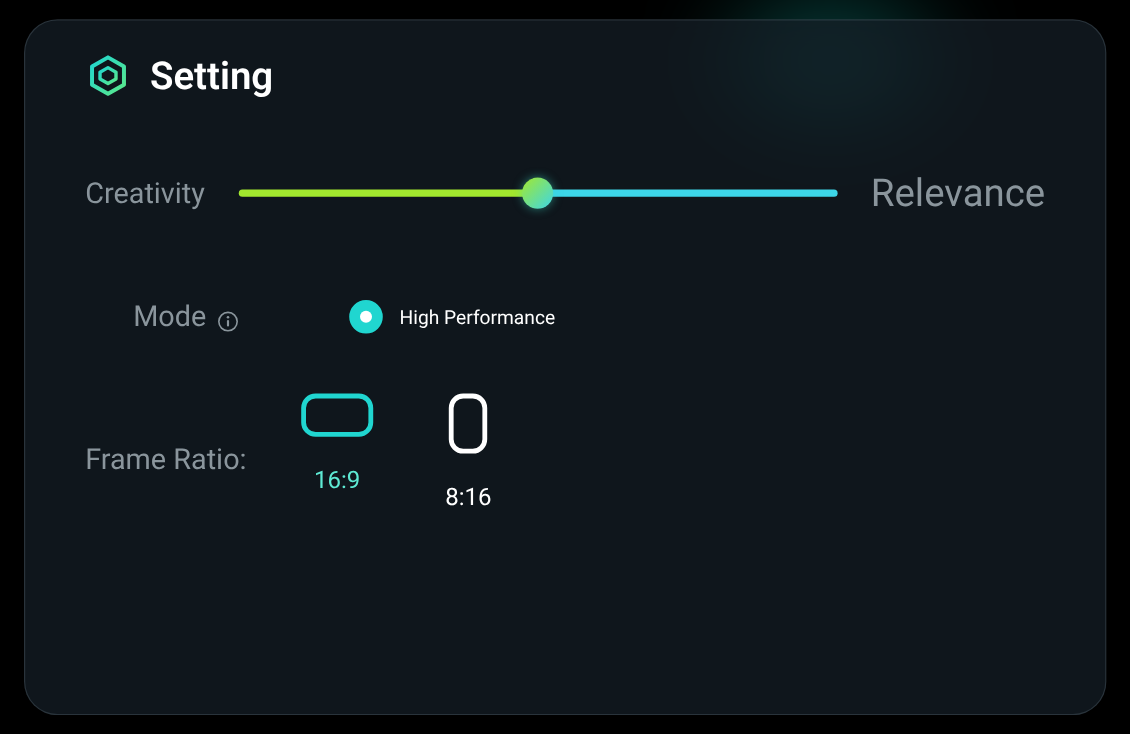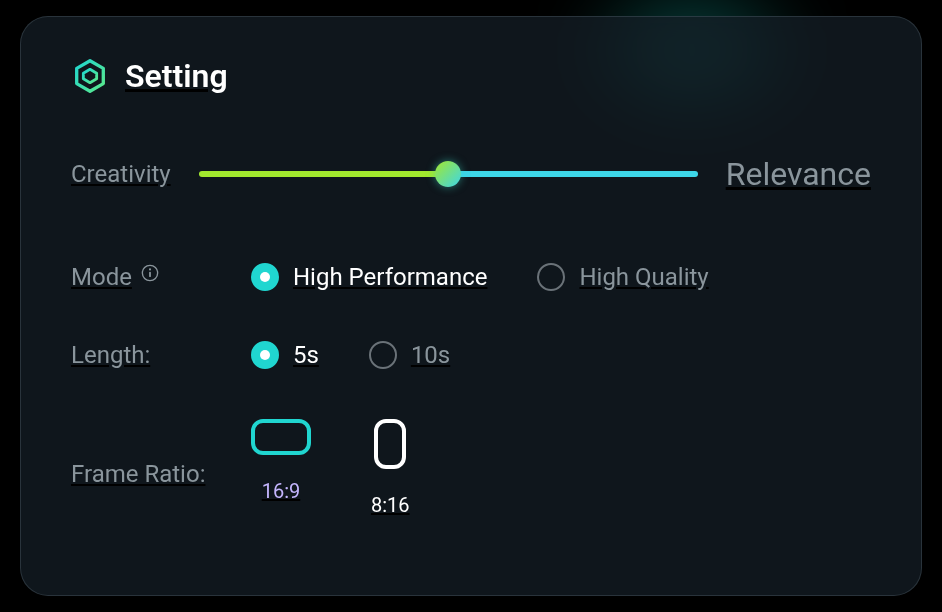--- a/index.html
+++ b/index.html
@@ -30,23 +30,22 @@
     
     .panel {
       position: absolute;
       top: 16px;
       left: 20px;
       right: 20px;
       bottom: 16px;
       background: rgba(20, 30, 38, 0.75);
       border: 1px solid rgba(120, 140, 150, 0.25);
       border-radius: 28px;
-      padding: 40px 50px;
+      padding: 27px 50px;
       backdrop-filter: blur(10px);
-      text-decoration: underline;
     }
     
     .header {
       display: flex;
       align-items: center;
       gap: 16px;
       margin-bottom: 60px;
     }
     
     .logo-icon {
@@ -108,22 +107,23 @@
       display: flex;
       align-items: center;
       margin-bottom: 50px;
     }
     
     .control-label {
       font-size: 24px;
       color: #8a959c;
       width: 180px;
       display: flex;
-      align-items: flex-start;
+      align-items: flex-end;
       gap: 8px;
+      margin-left: 40px;
     }
     
     .info-icon {
       display: inline-flex;
       align-items: center;
       justify-content: center;
       width: 20px;
       height: 20px;
     }
     
@@ -157,21 +157,21 @@
     
     .radio-circle.selected::after {
       content: '';
       width: 10px;
       height: 10px;
       background: #fff;
       border-radius: 50%;
     }
     
     .radio-label {
-      font-size: 24px;
+      font-size: 16px;
       color: #8a959c;
     }
     
     .radio-label.selected {
       color: #fff;
     }
     
     .ratio-row {
       display: flex;
       align-items: center;
@@ -220,21 +220,21 @@
       width: 48px;
       height: 48px;
     }
     
     .ratio-text {
       font-size: 20px;
       color: #fff;
     }
     
     .ratio-text.selected {
-      color: #c4b5fd;
+      color: #5eead4;
     }
   </style>
 </head>
 <body>
 
 <div class="bg-decoration"></div>
 
 <div class="panel">
 
   <div class="header">
@@ -270,40 +270,23 @@
           <circle cx="10" cy="6" r="1.2" fill="#8a959c"></circle>
           <rect x="9" y="8.5" width="2" height="6" rx="1" fill="#8a959c"></rect>
         </svg>
       </span>
     </div>
     <div class="radio-group">
       <div class="radio-option">
         <div class="radio-circle selected"></div>
         <div class="radio-label selected">High Performance</div>
       </div>
-      <div class="radio-option">
-        <div class="radio-circle"></div>
-        <div class="radio-label">High Quality</div>
-      </div>
     </div>
   </div>
 
-  <div class="control-row">
-    <div class="control-label">Length:</div>
-    <div class="radio-group">
-      <div class="radio-option">
-        <div class="radio-circle selected"></div>
-        <div class="radio-label selected">5s</div>
-      </div>
-      <div class="radio-option">
-        <div class="radio-circle"></div>
-        <div class="radio-label">10s</div>
-      </div>
-    </div>
-  </div>
 
   <div class="ratio-row">
     <div class="ratio-label">Frame Ratio:</div>
     <div class="ratio-options">
       <div class="ratio-option">
         <div class="ratio-shape wide selected"></div>
         <div class="ratio-text selected">16:9</div>
       </div>
       <div class="ratio-option">
         <div class="ratio-shape tall"></div>

